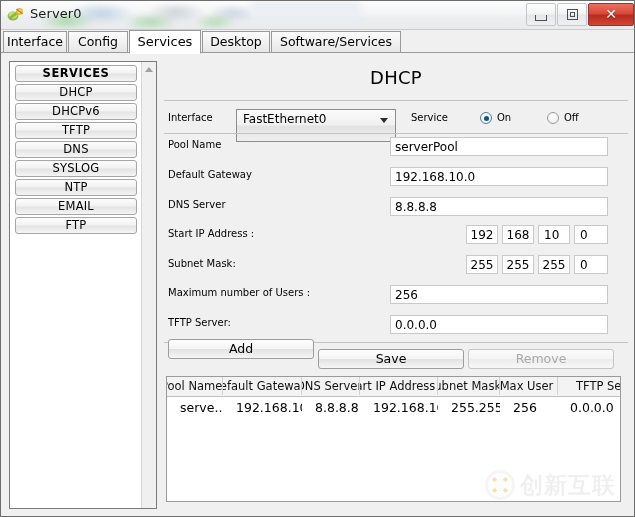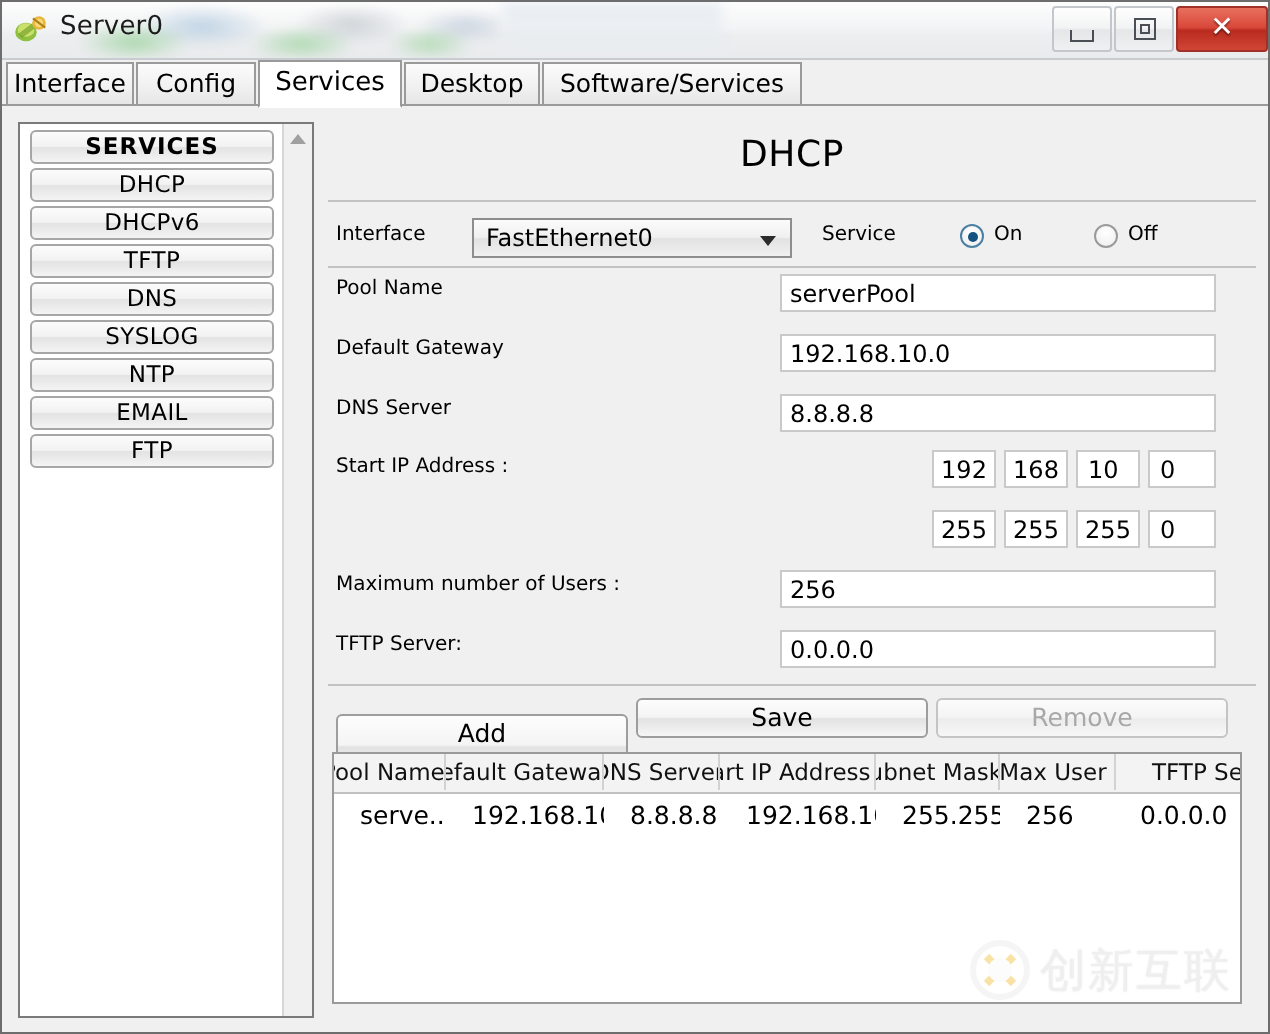--- a/index.html
+++ b/index.html
@@ -484,21 +484,21 @@
       </div>
     </div>
 
     <div class="main">
 
       <div class="panel-title">DHCP</div>
 
       <div class="hr" style="top:39px;"></div>
 
       <div class="lbl" style="left:4px; top:51px;">Interface</div>
-      <div class="ifc-combo" style="left:72px; top:48px; width:160px; height:20px;">
+      <div class="ifc-combo" style="left:72px; top:48px; width:160px; height:33px;">
         <span class="val">FastEthernet0</span>
         <span class="caret"></span>
       </div>
 
       <div class="lbl" style="left:247px; top:51px;">Service</div>
       <div class="radio on" style="left:316px; top:51px;"></div>
       <div class="lbl" style="left:333px; top:51px;">On</div>
       <div class="radio" style="left:383px; top:51px;"></div>
       <div class="lbl" style="left:400px; top:51px;">Off</div>
 
@@ -526,20 +526,21 @@
       <div class="tf oct" style="left:338px; top:164px; width:32px; height:19px;">
         <span>168</span>
       </div>
       <div class="tf oct leftal" style="left:374px; top:164px; width:32px; height:19px;">
         <span>10</span>
       </div>
       <div class="tf oct leftal" style="left:410px; top:164px; width:34px; height:19px;">
         <span>0</span>
       </div>
 
+      <div class="lbl" style="left:4px; top:197px;">Subnet Mask:</div>
       <div class="tf oct" style="left:302px; top:194px; width:32px; height:19px;">
         <span>255</span>
       </div>
       <div class="tf oct" style="left:338px; top:194px; width:32px; height:19px;">
         <span>255</span>
       </div>
       <div class="tf oct" style="left:374px; top:194px; width:32px; height:19px;">
         <span>255</span>
       </div>
       <div class="tf oct leftal" style="left:410px; top:194px; width:34px; height:19px;">
@@ -551,21 +552,21 @@
         <span>256</span>
       </div>
 
       <div class="lbl" style="left:4px; top:256px;">TFTP Server:</div>
       <div class="tf" style="left:226px; top:254px; width:218px; height:19px;">
         <span>0.0.0.0</span>
       </div>
 
       <div class="hr" style="top:281px;"></div>
 
-      <div class="btn" style="left:4px;   top:296px; width:146px; height:32px;">Add</div>
+      <div class="btn" style="left:4px;   top:278px; width:146px; height:20px;">Add</div>
       <div class="btn" style="left:154px; top:288px; width:146px; height:20px;">Save</div>
       <div class="btn disabled" style="left:304px; top:288px; width:146px; height:20px;">Remove</div>
 
       <div class="tbl" style="left:2px; top:315px; width:455px; height:126px;">
         <div class="tbl-head">
           <div class="th" style="left:0px;   width:56px;"><span class="inner" style="margin-left:-6px;">Pool Name</span></div>
           <div class="th" style="left:56px;  width:79px;"><span class="inner" style="margin-left:-12px;">Default Gateway</span></div>
           <div class="th" style="left:135px; width:58px;"><span class="inner" style="margin-left:-6px;">DNS Server</span></div>
           <div class="th" style="left:193px; width:78px;"><span class="inner" style="margin-left:-18px;">Start IP Address</span></div>
           <div class="th" style="left:271px; width:62px;"><span class="inner" style="margin-left:-11px;">Subnet Mask</span></div>

